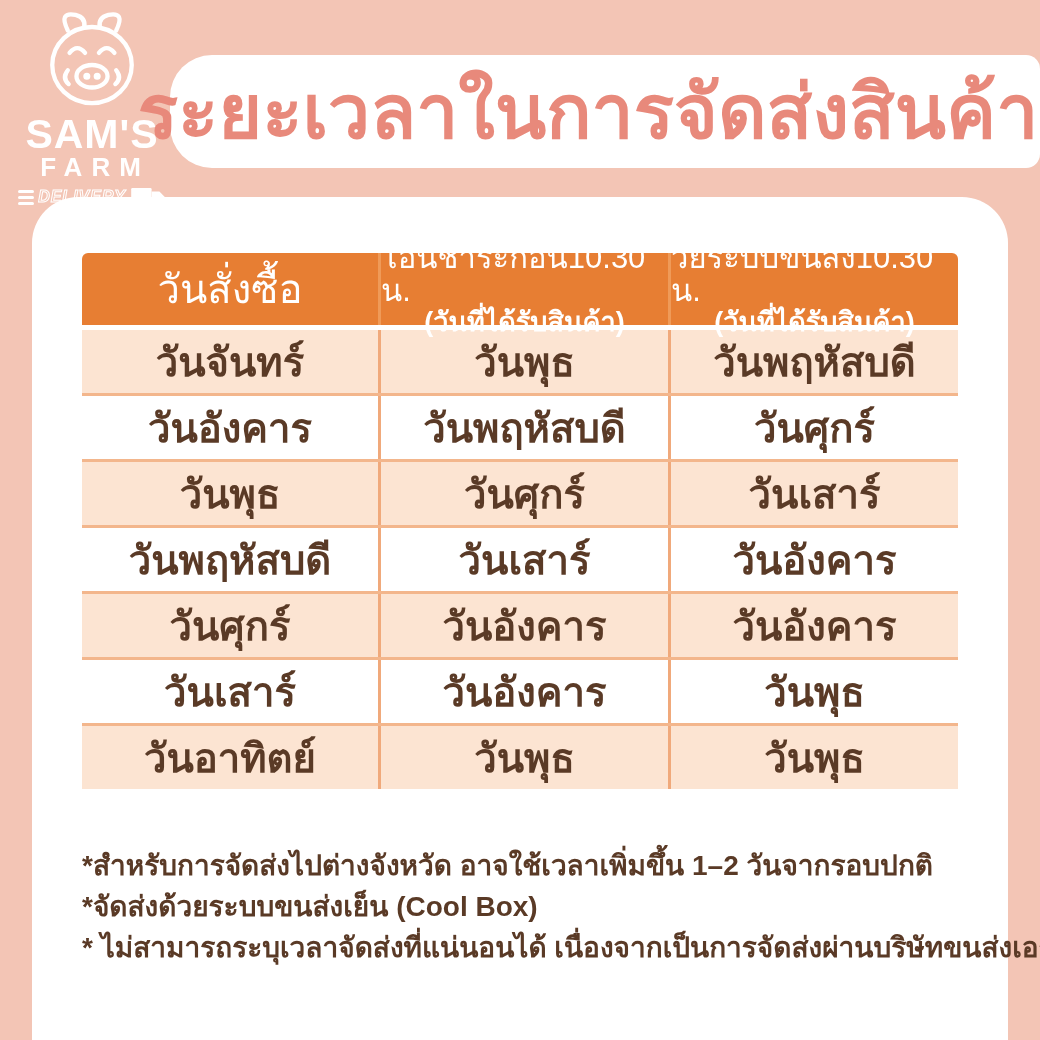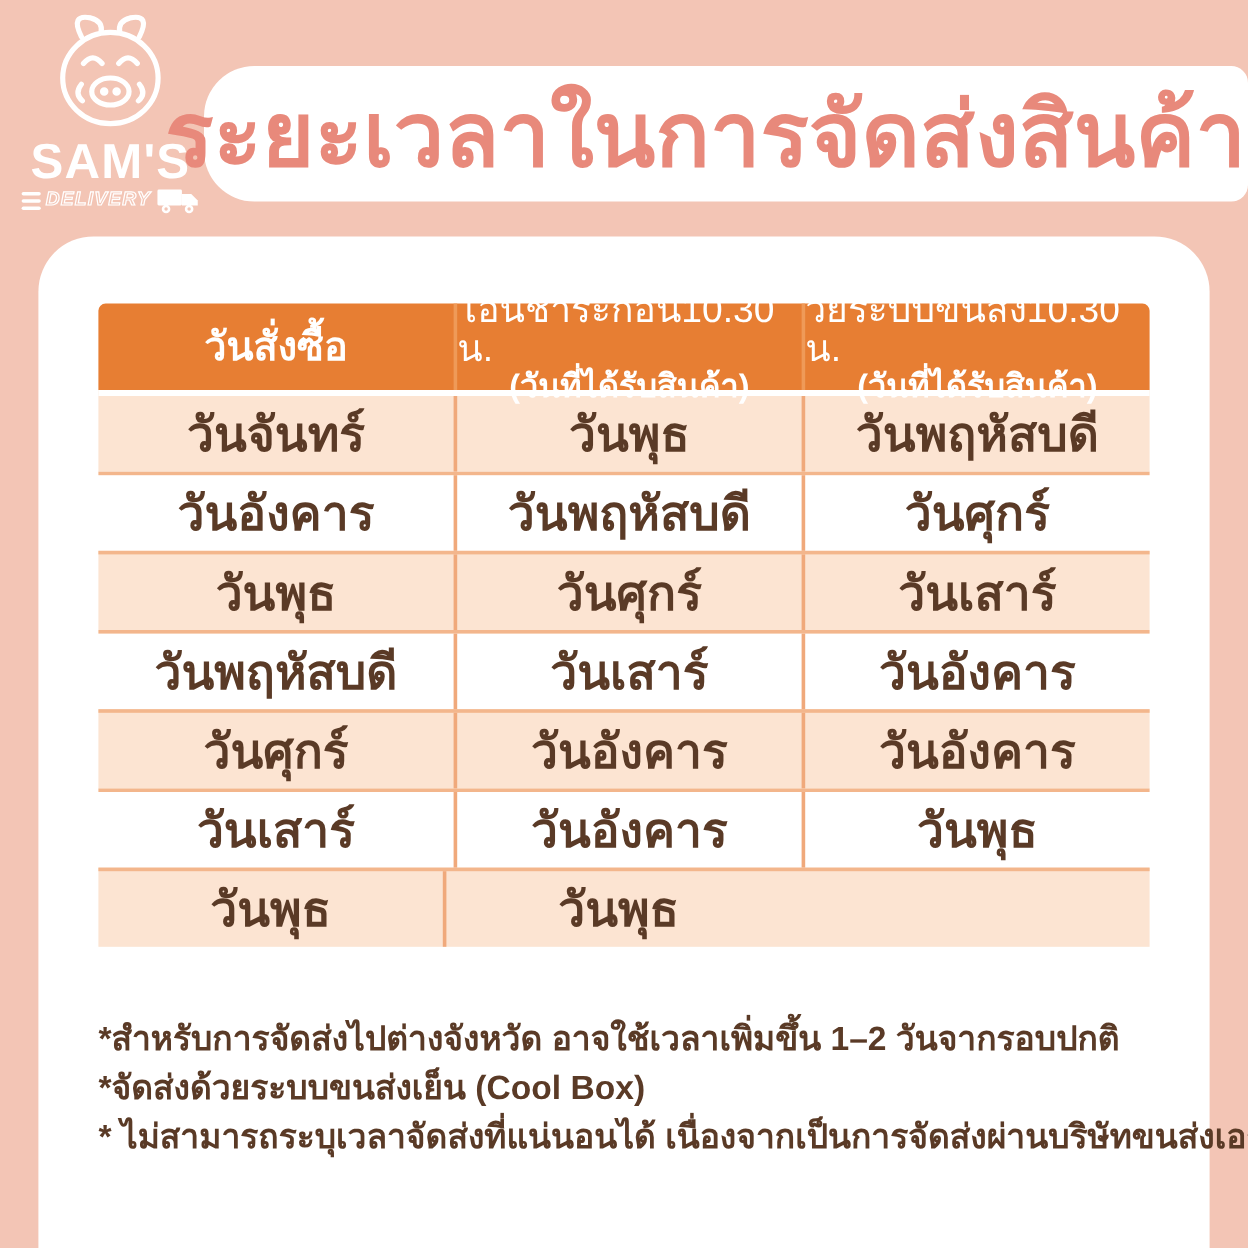--- a/index.html
+++ b/index.html
@@ -32,21 +32,21 @@
   .panel{
     position:absolute;left:32px;right:32px;top:197px;bottom:0;
     background:#ffffff;border-radius:46px 46px 0 0;
   }
   
   .table{position:absolute;left:50px;top:56px;width:876px;}
   .trow{display:flex;width:100%;}
   .thead{background:#e77e33;color:#ffffff;border-radius:6px 6px 0 0;}
   .thead .tcell{height:72px;display:flex;flex-direction:column;align-items:center;justify-content:center;}
   .thead .tcell:not(:first-child){border-left:3px solid #ef9a58;}
-  .th-main{font-size:33px;font-weight:700;line-height:48px;}
+  .th-main{font-size:40px;font-weight:400;line-height:48px;}
   .th-sub1{font-size:31px;font-weight:400;line-height:33px;}
   .th-sub2{font-size:27px;font-weight:700;line-height:31px;}
   .tbody-row .tcell{
     height:63px;display:flex;align-items:center;justify-content:center;
     color:#5a3a26;font-size:40px;font-weight:800;
   }
   .tbody-row{border-top:3px solid #f3b68c;}
   .tbody-row.first{border-top:5px solid #ffffff;}
   .tbody-row .tcell:not(:first-child){border-left:3px solid #f0a97b;}
   .r-peach{background:#fce4d2;}
@@ -68,20 +68,21 @@
     <ellipse cx="75" cy="66" rx="46" ry="44"></ellipse>
     <path d="M49,52 q9,-11 18,0"></path>
     <path d="M83,52 q9,-11 18,0"></path>
     <ellipse cx="75" cy="79" rx="18" ry="13"></ellipse>
     <circle cx="69" cy="79" r="1.6" fill="#ffffff"></circle>
     <circle cx="81" cy="79" r="1.6" fill="#ffffff"></circle>
     <path d="M47,72 q-7,9 1,16"></path>
     <path d="M103,72 q7,9 -1,16"></path>
   </svg>
   <div class="brand1">SAM'S</div>
+  <div class="brand2">FARM</div>
   <div class="brand3">
     <span class="speed">
         <i></i>
         <i></i>
         <i></i>
       </span>
     <span class="dtxt">DELIVERY</span>
     <svg width="36" height="26" viewBox="0 0 60 42">
       <rect x="2" y="6" width="34" height="22" rx="2" fill="#ffffff"></rect>
       <path d="M36,12 h13 l9,9 v7 h-22 z" fill="#ffffff"></path>
@@ -139,20 +140,21 @@
       <div class="tcell c1">วันศุกร์</div>
       <div class="tcell c2">วันอังคาร</div>
       <div class="tcell c3">วันอังคาร</div>
     </div>
     <div class="trow tbody-row r-white">
       <div class="tcell c1">วันเสาร์</div>
       <div class="tcell c2">วันอังคาร</div>
       <div class="tcell c3">วันพุธ</div>
     </div>
     <div class="trow tbody-row r-peach">
+      <div class="tcell c1">วันอาทิตย์</div>
       <div class="tcell c2">วันพุธ</div>
       <div class="tcell c3">วันพุธ</div>
     </div>
 
   </div>
 
   <div class="footnotes">
     <div class="fn">*สำหรับการจัดส่งไปต่างจังหวัด อาจใช้เวลาเพิ่มขึ้น 1–2 วันจากรอบปกติ</div>
     <div class="fn">*จัดส่งด้วยระบบขนส่งเย็น (Cool Box)</div>
     <div class="fn">* ไม่สามารถระบุเวลาจัดส่งที่แน่นอนได้ เนื่องจากเป็นการจัดส่งผ่านบริษัทขนส่งเอกชน</div>

